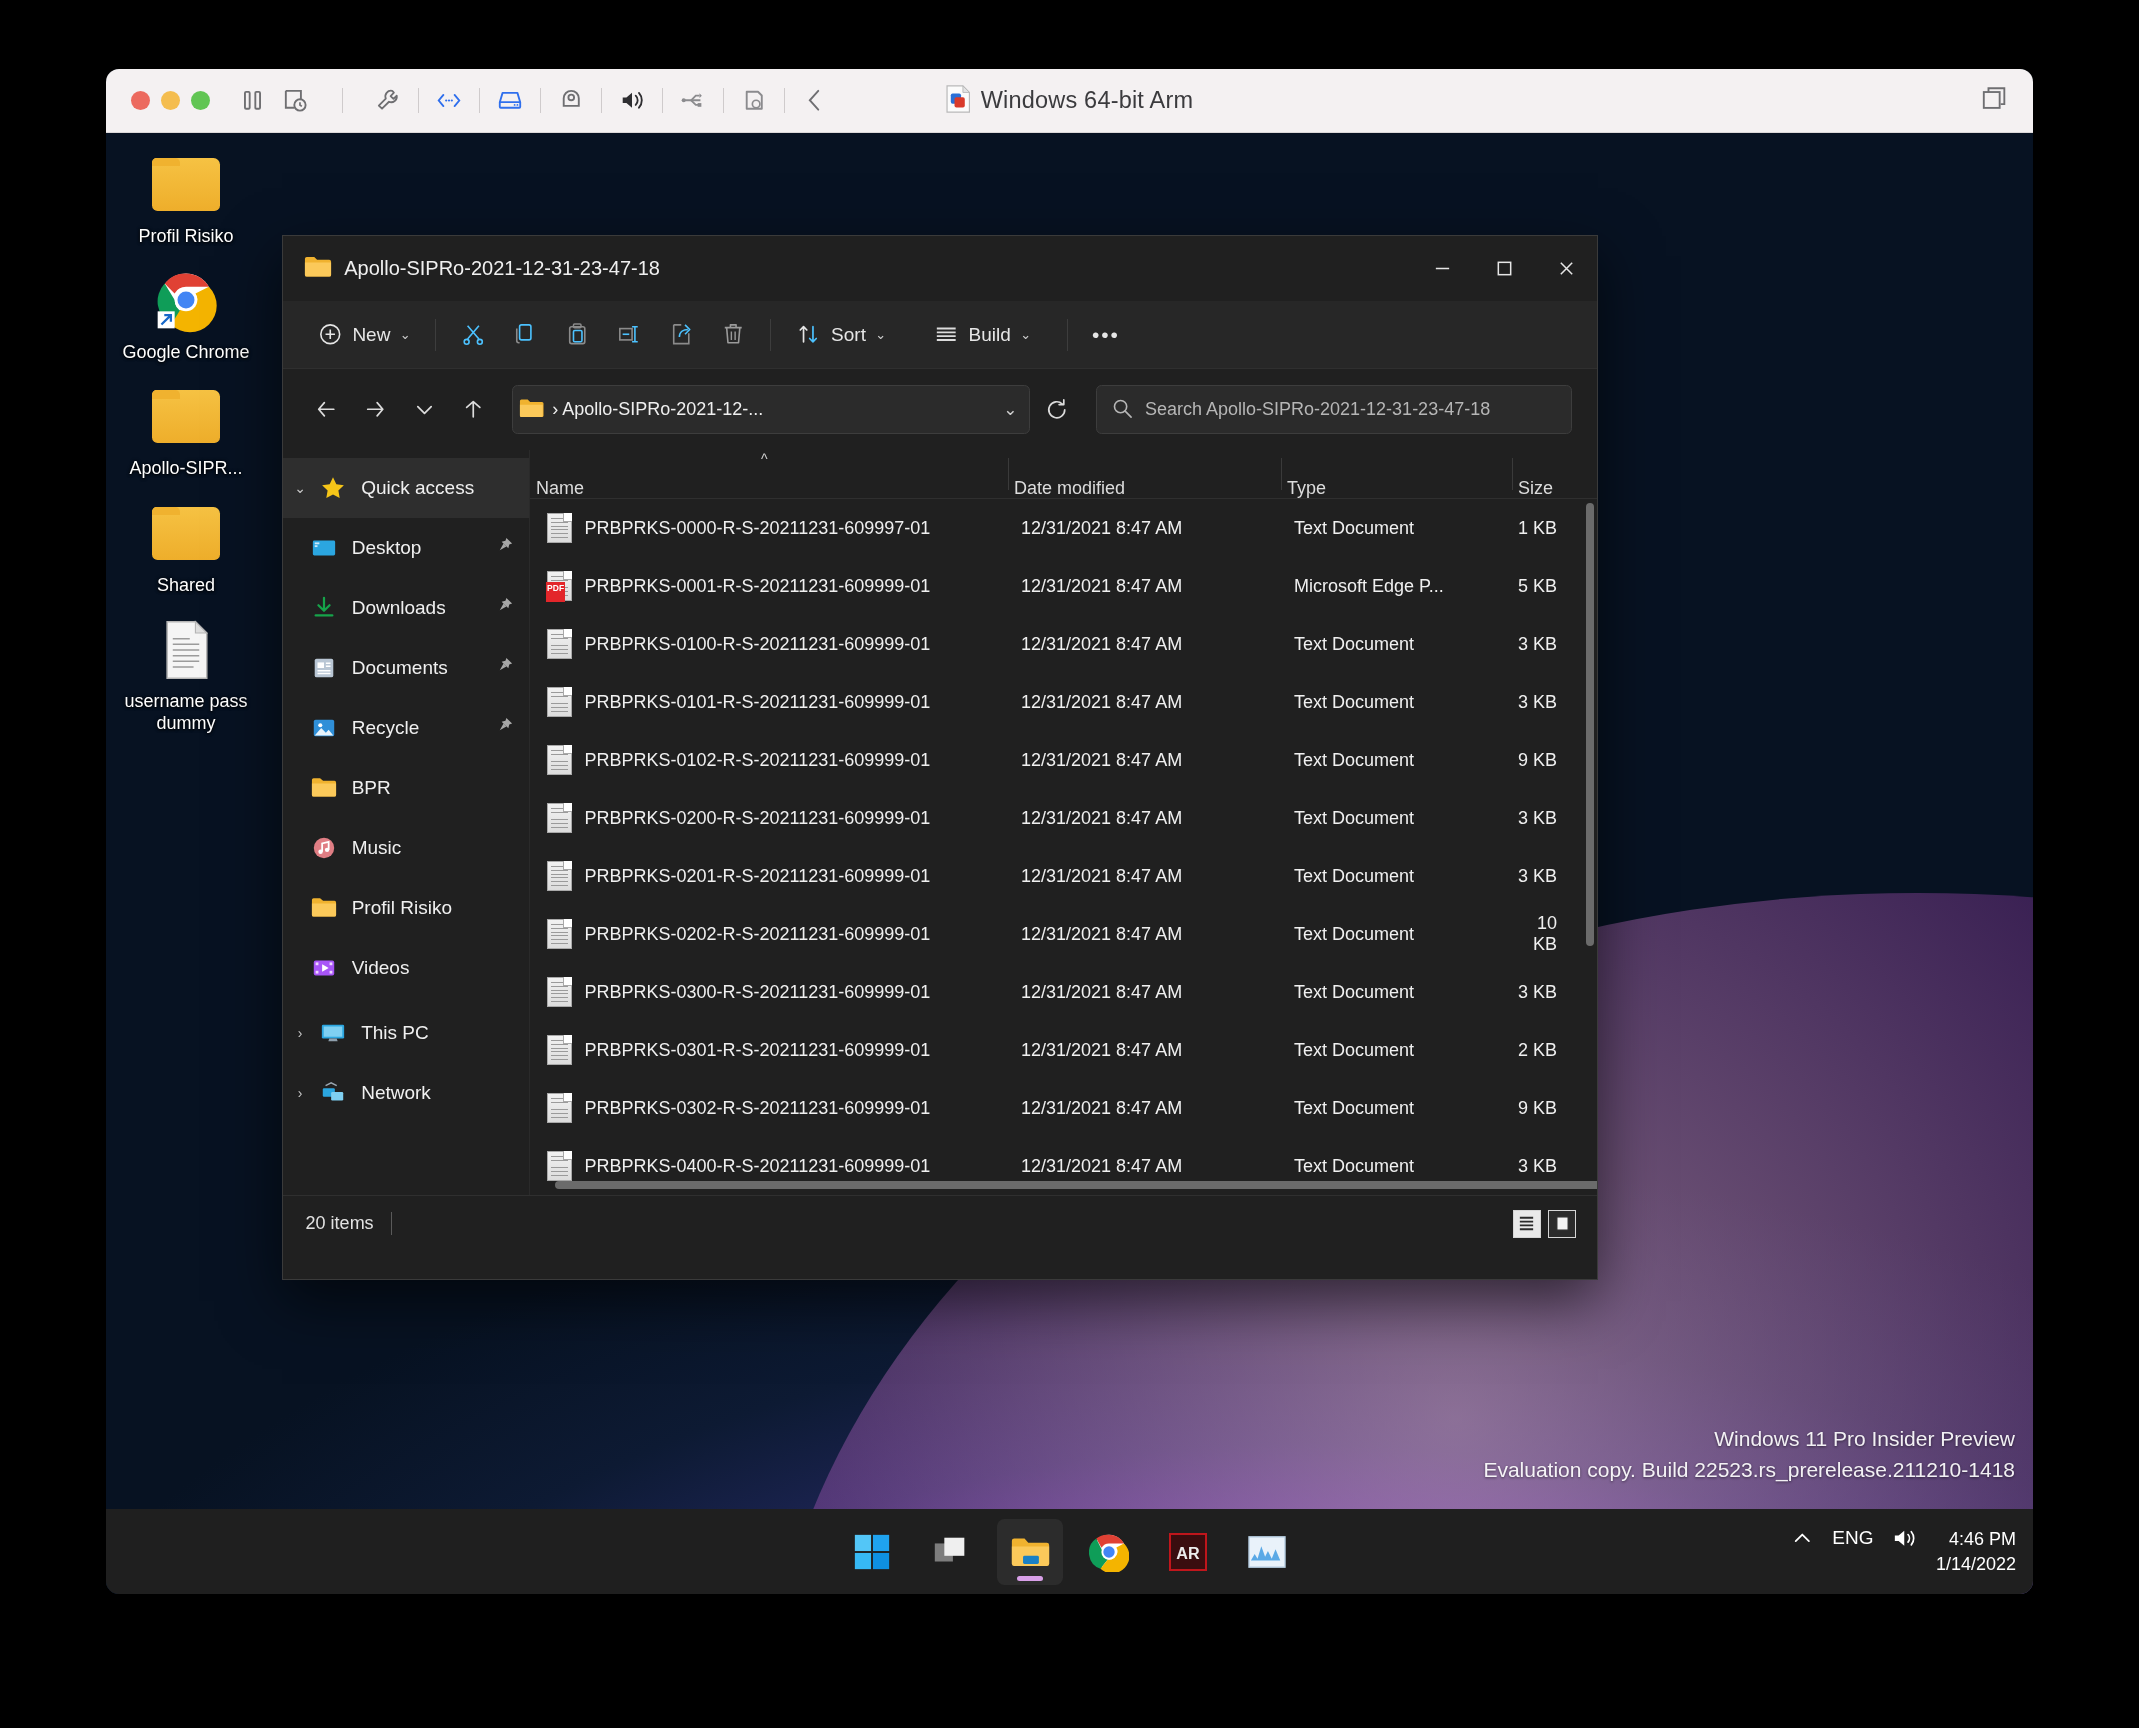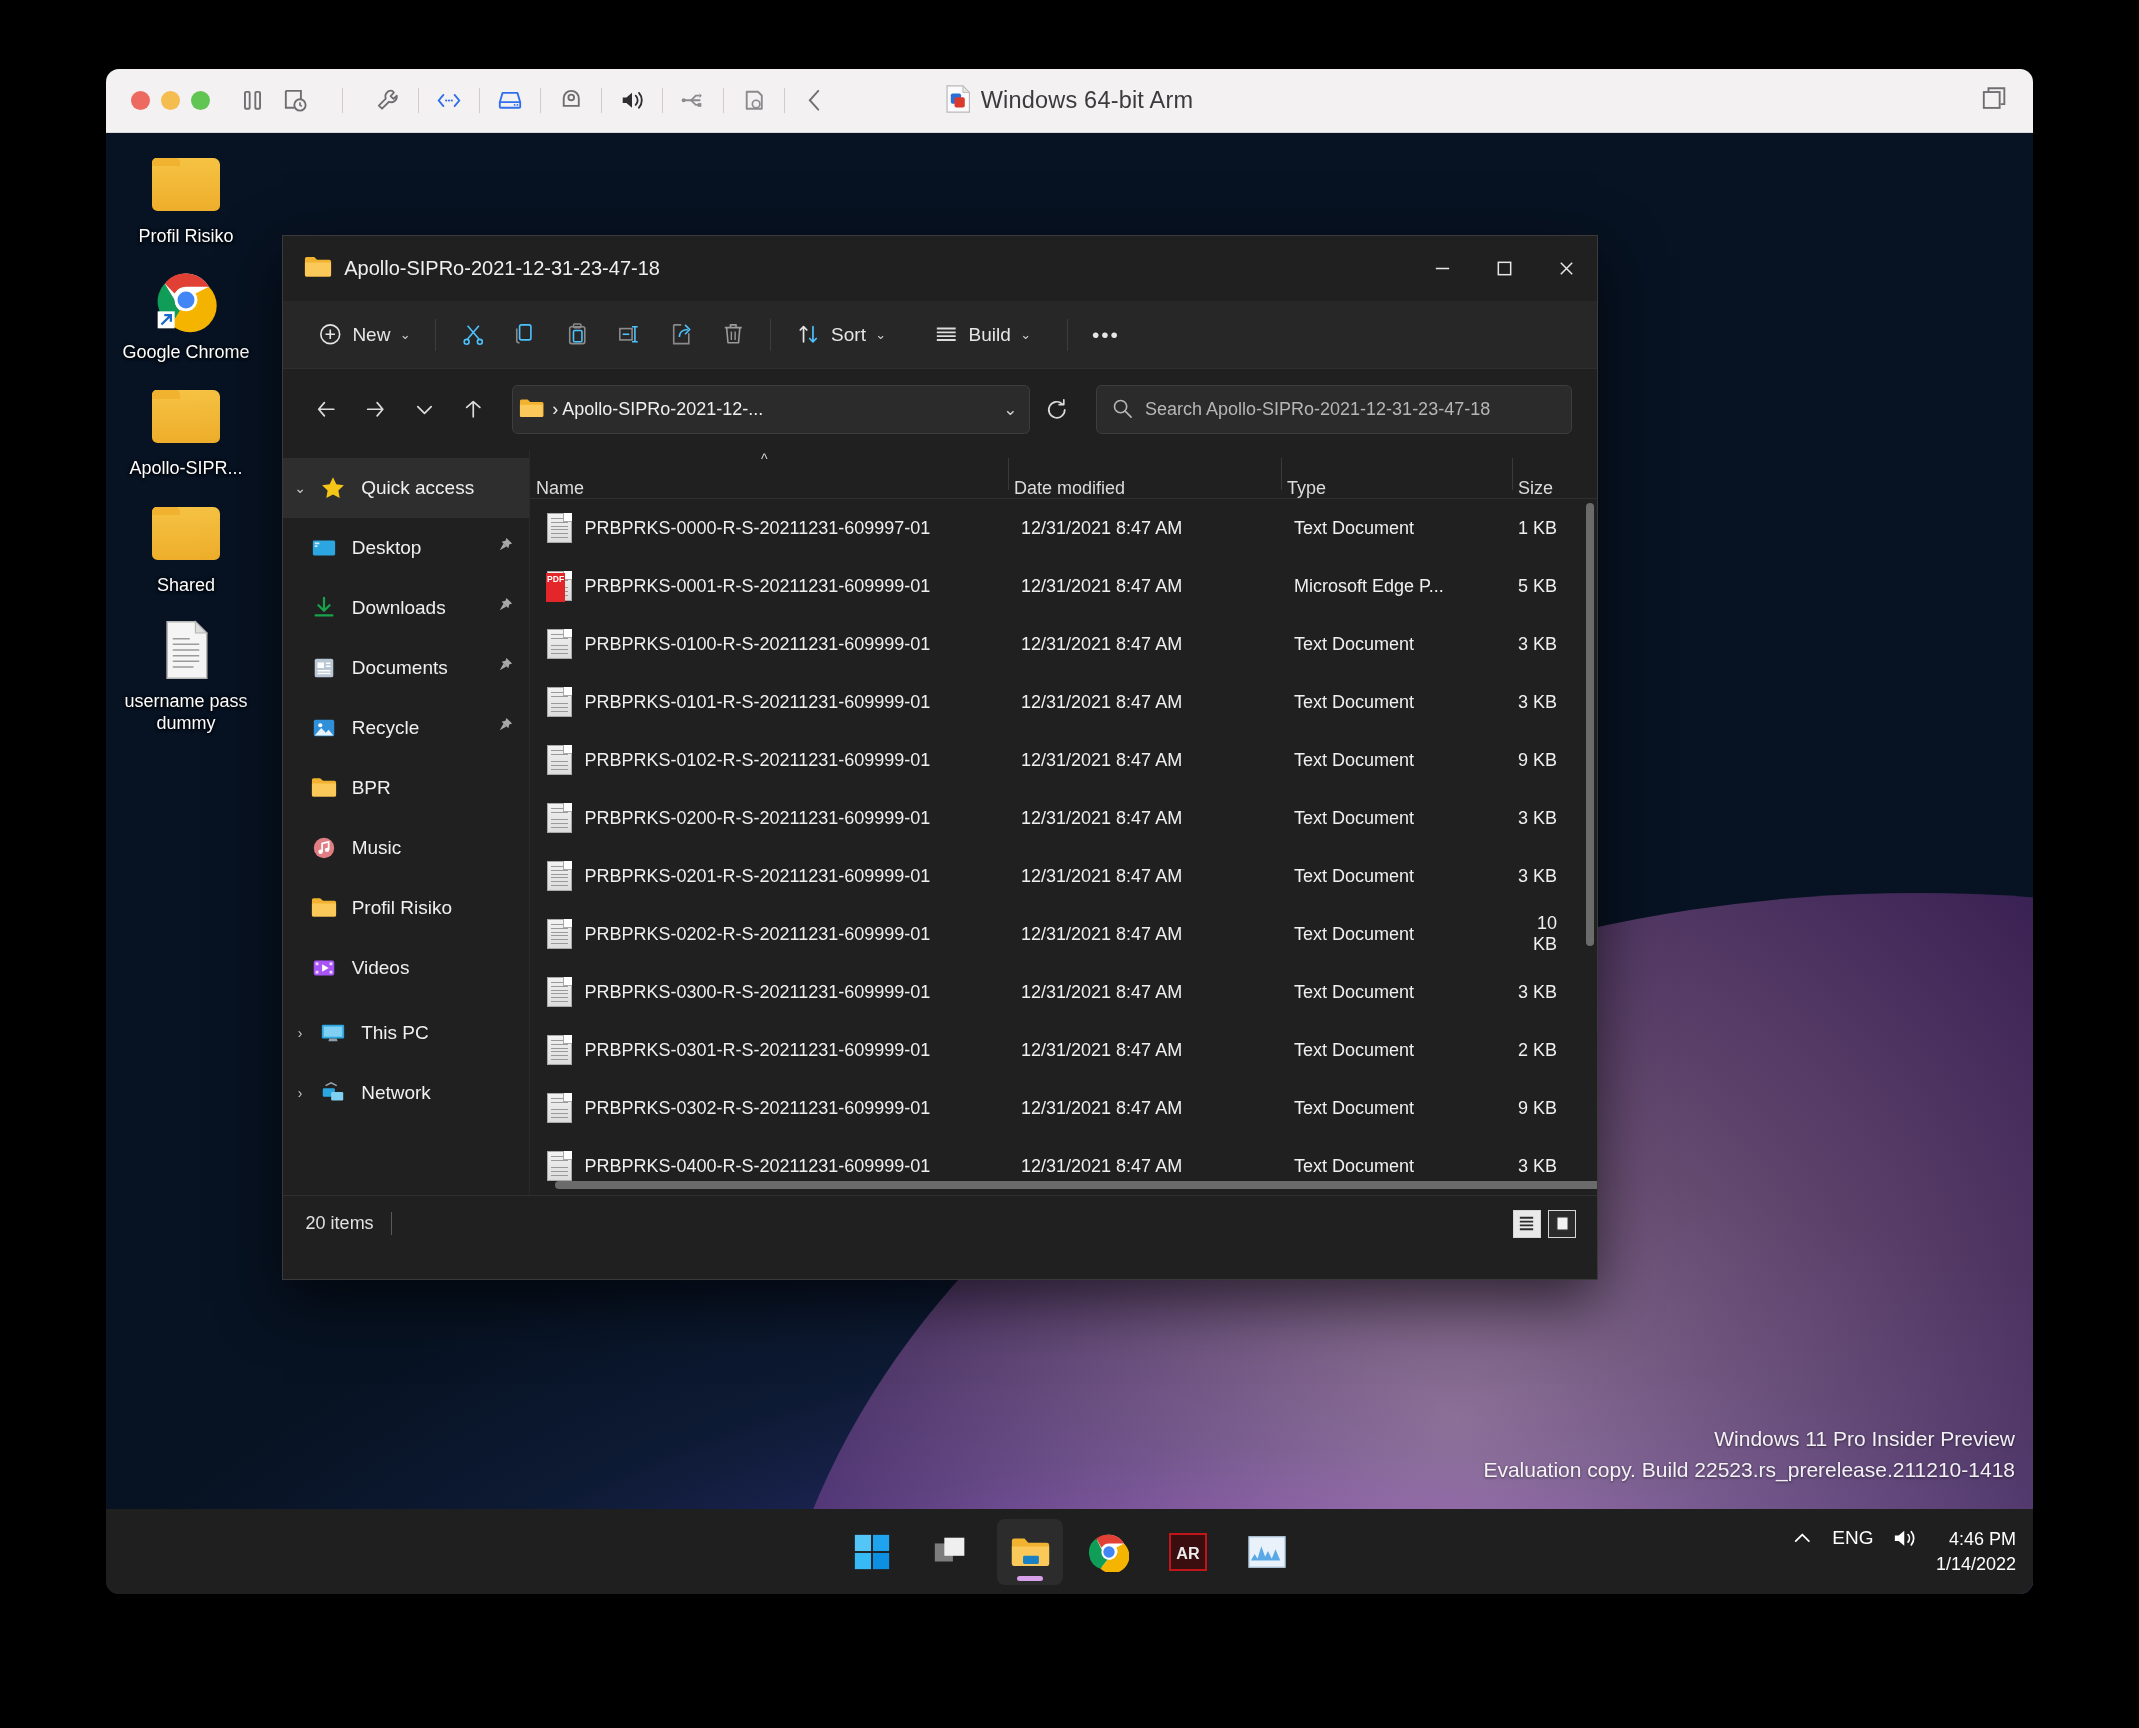--- a/index.html
+++ b/index.html
@@ -198,21 +198,21 @@
   }
   .ficon .lines {
     position:absolute; left:3.8px; right:3.8px; top:4.7px; bottom:3.8px;
     background: repeating-linear-gradient(180deg,#9a9a9a 0 0.9px, transparent 0.9px 3.8px);
   }
   .ficon .fold {
     position:absolute; right:0; top:0; width:8.5px; height:8.5px;
     background: #ffffff; border-left:0.9px solid #a9a9a9; border-bottom:0.9px solid #a9a9a9;
   }
   .ficon .pdfbadge {
-    position:absolute; left:-0.9px; bottom:-0.9px; width:19px; height:29px; background:#e3262a;
+    position:absolute; left:-0.9px; bottom:-0.9px; width:19px; height:20px; background:#e3262a;
     color:#fff; font-size:8.5px; font-weight:bold; line-height:13px; text-align:center;
     font-family:"Liberation Sans", sans-serif;
   }
 
   #v-scrollbar {
     position: absolute; right: 2.8px; top: 53px; width: 8.5px; height: 687px;
     background: transparent;
   }
   #v-thumb { position:absolute; top:0; width:8.5px; height:443px; background:#6b6b6b; border-radius:4.7px; }
   #h-scrollbar {

